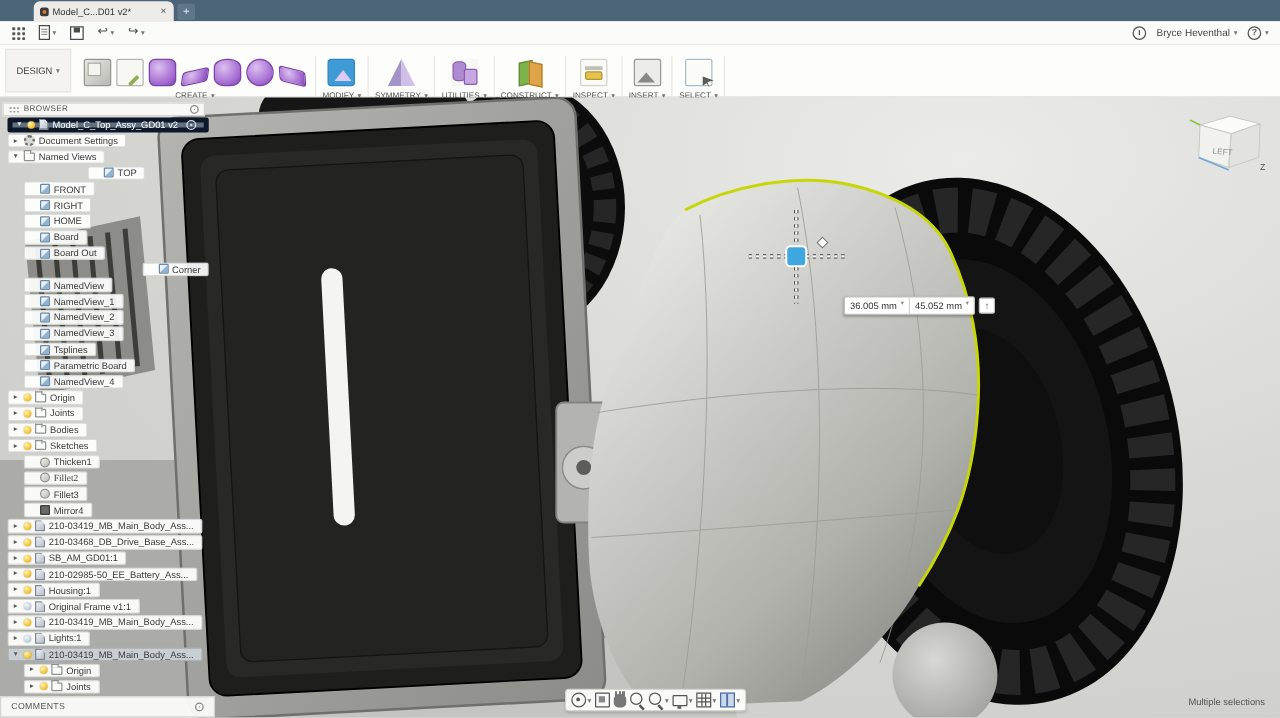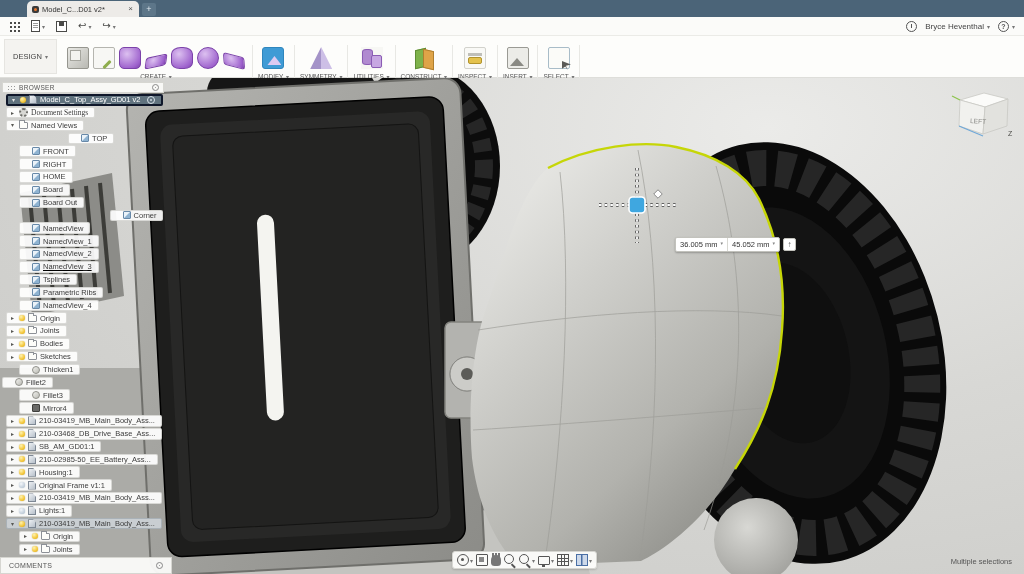--- a/index.html
+++ b/index.html
@@ -129,21 +129,21 @@
     padding:0 4px; z-index:10; }
   .grip { width:8px; height:5px; background-image:radial-gradient(#999 .7px, transparent .9px); background-size:3px 3px; }
   .panel-hd .hd-lbl { flex:1; letter-spacing:.3px; }
   .hd-dot { width:7px; height:7px; border:1px solid #888; border-radius:50%; position:relative; }
   .hd-dot::after { content:""; position:absolute; inset:2px; background:#888; border-radius:50%; }
 
   #browser-tree { position:absolute; left:2px; top:94px; z-index:10; }
   .brow { display:flex; align-items:center; height:11.6px; margin-bottom:1.25px; }
   .pill { display:inline-flex; align-items:center; gap:3px; height:11.6px; padding:0 6px 0 2px;
     background:rgba(255,255,255,.92); border:1px solid rgba(190,190,184,.55); border-radius:2px; }
-  .brow.selected .pill { background:#60727e; border:2px solid #0f172a; }
+  .brow.selected .pill { background:#60727e; border:4px solid #0f172a; }
   .brow.selected .blabel { color:#fff; }
   .brow.selected .arw { color:#e8e8e8; }
   .brow.highlight .pill { background:#c9ced2; border:1px solid #a9b1b7; }
   .arw { width:7px; font-size:6px; color:#5a5a56; line-height:1; text-align:center; flex:none; }
   .arw.none { visibility:hidden; }
   .bulb { width:6px; height:6px; border-radius:50%; flex:none;
     background:radial-gradient(circle at 35% 30%, #fff3b0, #f2c230 65%, #c2971a); box-shadow:0 0 1px #a88a20; }
   .bulb.off { background:radial-gradient(circle at 35% 30%, #f4f7fa, #c3cfdb 65%, #9fb0c0); box-shadow:0 0 1px #8ea0b0; }
   .bicon { flex:none; position:relative; }
   .bi-component { width:8px; height:9px; background:linear-gradient(135deg,#eef1f4,#b7c0ca); border:1px solid #7e8894;
@@ -426,21 +426,21 @@
   <div id="browser-tree">
       <div class="brow selected" style="margin-left: 4px;">
         <span class="pill">
           <span class="arw">▾</span>
           <span class="bulb"></span>
           <span class="bicon bi-component"></span>
           <span class="blabel">Model_C_Top_Assy_GD01 v2</span>
           <span class="ground"></span>
         </span>
       </div>
-      <div class="brow" style="margin-left: 4px; font-family: Liberation Serif, serif;">
+      <div class="brow" style="margin-left: 4px;">
         <span class="pill">
           <span class="arw">▸</span>
           <span class="bicon bi-gear"></span>
           <span class="blabel">Document Settings</span>
         </span>
       </div>
       <div class="brow" style="margin-left: 4px;">
         <span class="pill">
           <span class="arw">▾</span>
           <span class="bicon bi-folder"></span>
@@ -510,39 +510,39 @@
           <span class="blabel">NamedView_1</span>
         </span>
       </div>
       <div class="brow" style="margin-left: 17px;">
         <span class="pill">
           <span class="arw none">▸</span>
           <span class="bicon bi-view"></span>
           <span class="blabel">NamedView_2</span>
         </span>
       </div>
-      <div class="brow" style="margin-left: 17px; text-decoration: underline;">
+      <div class="brow" style="margin-left: 17px;">
         <span class="pill">
           <span class="arw none">▸</span>
           <span class="bicon bi-view"></span>
           <span class="blabel">NamedView_3</span>
         </span>
       </div>
       <div class="brow" style="margin-left: 17px;">
         <span class="pill">
           <span class="arw none">▸</span>
           <span class="bicon bi-view"></span>
           <span class="blabel">Tsplines</span>
         </span>
       </div>
       <div class="brow" style="margin-left: 17px;">
         <span class="pill">
           <span class="arw none">▸</span>
           <span class="bicon bi-view"></span>
-          <span class="blabel">Parametric Ribs</span>
+          <span class="blabel">Parametric Board</span>
         </span>
       </div>
       <div class="brow" style="margin-left: 17px;">
         <span class="pill">
           <span class="arw none">▸</span>
           <span class="bicon bi-view"></span>
           <span class="blabel">NamedView_4</span>
         </span>
       </div>
       <div class="brow" style="margin-left: 4px;">
@@ -577,21 +577,21 @@
           <span class="blabel">Sketches</span>
         </span>
       </div>
       <div class="brow" style="margin-left: 17px;">
         <span class="pill">
           <span class="arw none">▸</span>
           <span class="bicon bi-feature"></span>
           <span class="blabel">Thicken1</span>
         </span>
       </div>
-      <div class="brow" style="">
+      <div class="brow" style="margin-left: 17px; font-family: Liberation Serif, serif;">
         <span class="pill">
           <span class="arw none">▸</span>
           <span class="bicon bi-feature"></span>
           <span class="blabel">Fillet2</span>
         </span>
       </div>
       <div class="brow" style="margin-left: 17px;">
         <span class="pill">
           <span class="arw none">▸</span>
           <span class="bicon bi-feature"></span>

